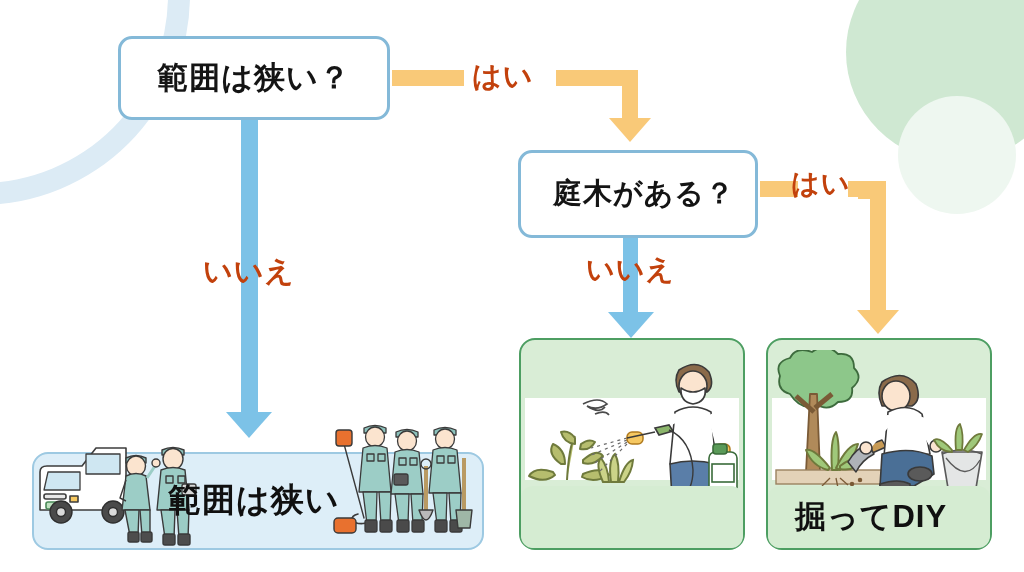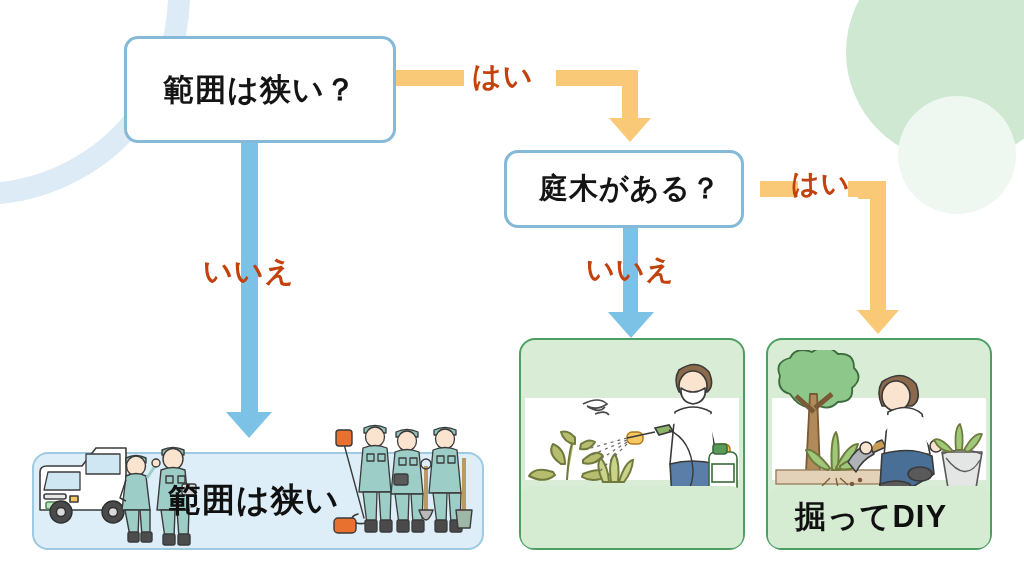--- a/index.html
+++ b/index.html
@@ -72,22 +72,22 @@
     justify-content: center;
     z-index: 6;
   }
   .decision-box .box-label {
     font-weight: bold;
     color: #141414;
     letter-spacing: 1px;
     white-space: nowrap;
   }
 
-  #decision-scope  { left: 124px; top: 36px;  width: 272px; height: 107px; }
-  #decision-trees  { left: 504px; top: 150px; width: 240px; height: 78px; padding-left: 12px; }
+  #decision-scope  { left: 118px; top: 36px;  width: 272px; height: 84px; }
+  #decision-trees  { left: 518px; top: 150px; width: 240px; height: 88px; padding-left: 12px; }
   #decision-scope  .box-label { font-size: 31px; }
   #decision-trees  .box-label { font-size: 29px; }
 
   
   .arrow { position: absolute; z-index: 4; }
   .bar-blue   { position: absolute; background: #7cc2e7; }
   .bar-orange { position: absolute; background: #f9c978; }
 
   .head-blue-down {
     position: absolute;

